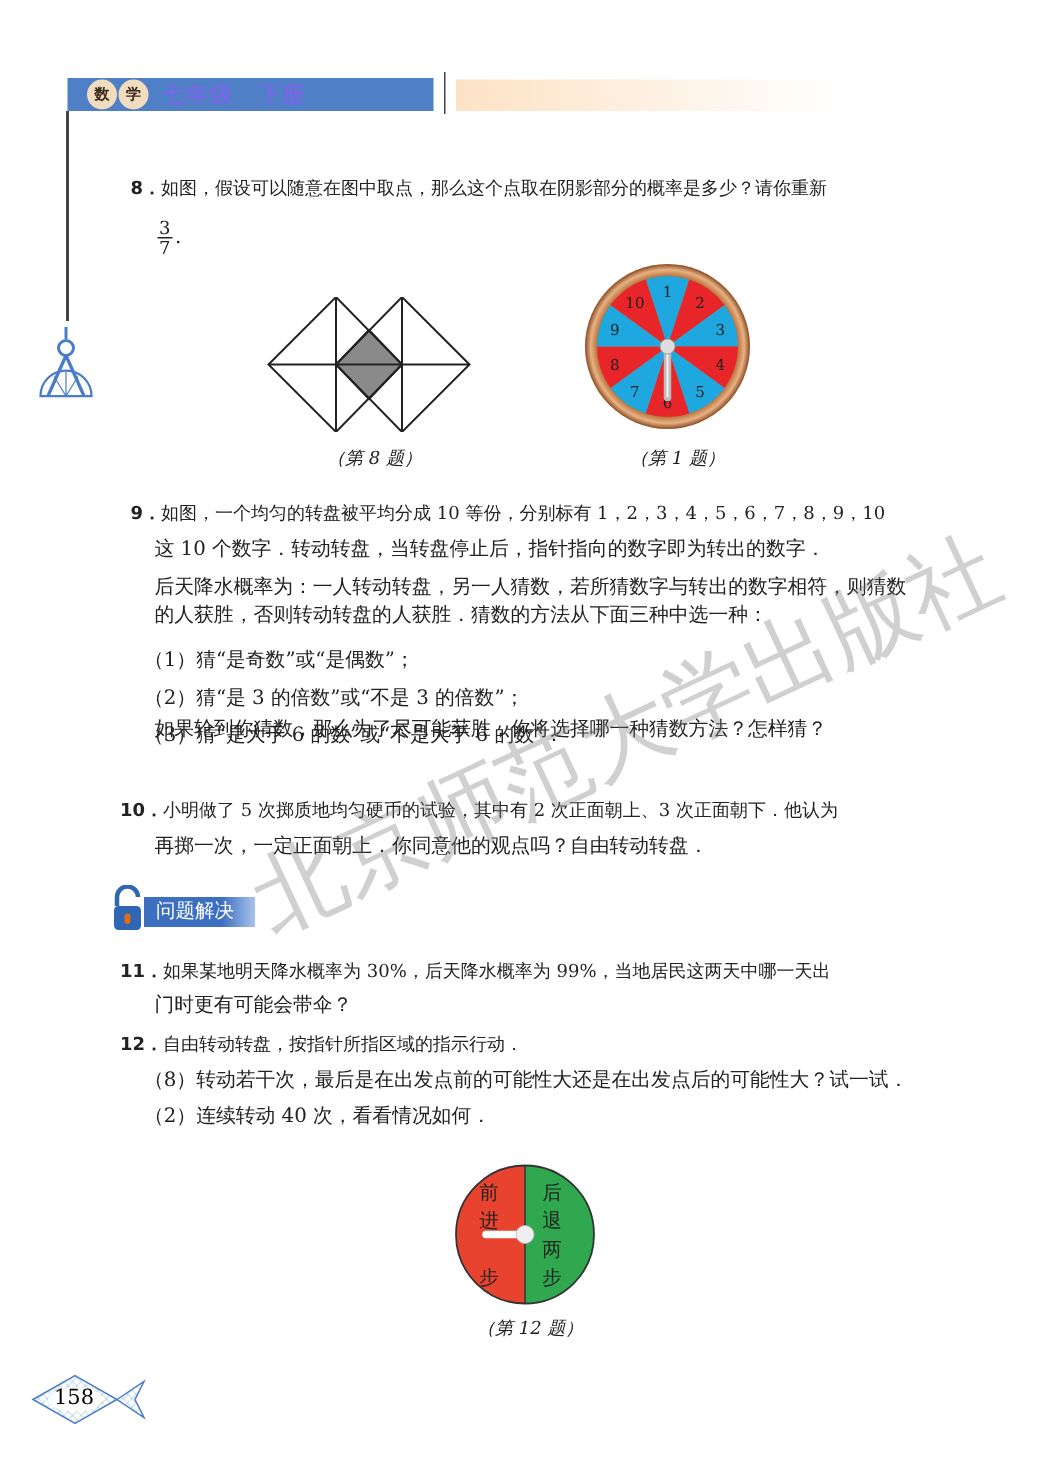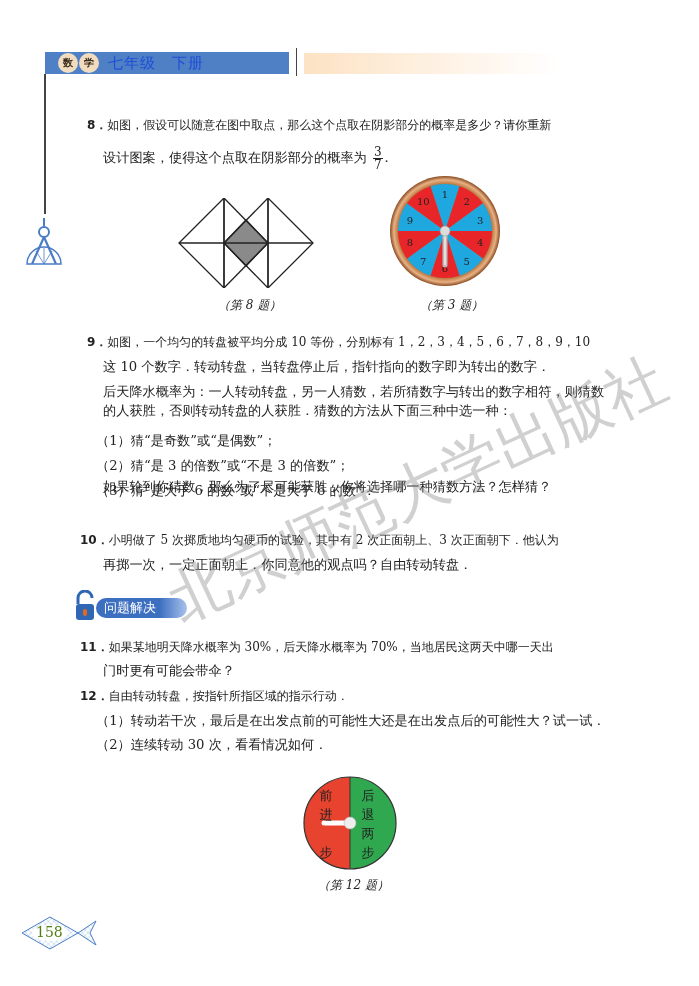--- a/index.html
+++ b/index.html
@@ -1,33 +1,33 @@
 <!DOCTYPE html>
 <html><head>
 <meta charset="utf-8">
 <style>
   html,body{margin:0;padding:0;background:#fff;}
   body{width:699px;height:986px;position:relative;overflow:hidden;font-family:"DejaVu Serif","Liberation Serif",serif;color:#222;}
   .hdr-bar{position:absolute;left:45px;top:52px;width:244px;height:22px;background:#4f7fc4;}
   .hdr-logo{position:absolute;left:58px;top:53px;width:44px;height:20px;display:flex;gap:1px;}
   .hdr-logo span{width:20px;height:20px;border-radius:50%;background:#f1dcc0;font-size:10px;font-weight:bold;color:#3a2a1a;display:flex;align-items:center;justify-content:center;font-family:"DejaVu Sans",sans-serif;}
-  .hdr-title{position:absolute;left:108px;top:52px;height:22px;line-height:22px;color:#1d4ed8;font-size:15px;font-family:"DejaVu Sans",sans-serif;letter-spacing:1px;white-space:pre;}
+  .hdr-title{position:absolute;left:108px;top:52px;height:22px;line-height:22px;color:#8b5cf6;font-size:15px;font-family:"DejaVu Sans",sans-serif;letter-spacing:1px;white-space:pre;}
   .hdr-sep{position:absolute;left:296px;top:48px;width:1px;height:28px;background:#444;}
   .hdr-grad{position:absolute;left:304px;top:53px;width:255px;height:21px;background:linear-gradient(to right,#fde2c4,#fff);}
   .vline{position:absolute;left:44px;top:74px;width:1.5px;height:140px;background:#444;}
   .compass{position:absolute;left:24px;top:218px;}
   .q{position:absolute;left:87px;font-size:12px;line-height:20px;white-space:nowrap;}
   .qn{font-weight:bold;font-family:"DejaVu Sans",sans-serif;}
   .ind{position:absolute;left:103px;font-size:13.2px;line-height:20px;white-space:nowrap;}
   .cap{position:absolute;font-size:12px;white-space:nowrap;font-style:italic;}
   .frac{display:inline-block;vertical-align:middle;text-align:center;font-size:12px;line-height:12px;margin:0 2px;}
   .frac span{display:block;}
   .frac .num{border-bottom:1px solid #222;padding:0 1px;}
   .wm{position:absolute;left:205px;top:390px;font-size:60px;color:rgba(120,120,120,0.35);transform:rotate(-25deg);transform-origin:left bottom;white-space:nowrap;font-family:"DejaVu Serif",serif;pointer-events:none;top:560px;left:190px;}
-  .ps-badge{position:absolute;left:96px;top:598px;height:20px;padding:0 31px 0 8px;line-height:20px;border-radius:10px;background:linear-gradient(to right,#3d6fc0 70%,#a9c2ec);color:#fff;font-size:13px;font-family:"DejaVu Sans",sans-serif;}
+  .ps-badge{position:absolute;left:96px;top:598px;height:20px;padding:0 14px 0 8px;line-height:20px;border-radius:0;background:linear-gradient(to right,#3d6fc0 70%,#a9c2ec);color:#fff;font-size:13px;font-family:"DejaVu Sans",sans-serif;}
   .lock{position:absolute;left:74px;top:590px;}
   .pagenum{position:absolute;left:20px;top:915px;}
 </style>
 </head>
 <body>
 
 <div class="hdr-bar"></div>
 <div class="hdr-logo">
   <span>数</span>
   <span>学</span>
@@ -42,21 +42,20 @@
   <circle cx="20" cy="14" r="5" fill="none" stroke="#4a7cc7" stroke-width="2"></circle>
   <path d="M20 19 L8 46 M20 19 L32 46" stroke="#4a7cc7" stroke-width="2.2" fill="none"></path>
   <path d="M3 46 A17 17 0 0 1 37 46 Z" fill="none" stroke="#4a7cc7" stroke-width="1.5"></path>
   <path d="M20 46 L12 33 M20 46 L28 33 M20 46 L20 30" stroke="#4a7cc7" stroke-width="0.8"></path>
 </svg>
 
 <div class="q" style="top:115px">
   <span class="qn">8．</span><span>如图，假设可以随意在图中取点，那么这个点取在阴影部分的概率是多少？请你重新</span>
 </div>
 <div class="ind" style="top:146px">
-  <span>设计图案，使得这个点取在阴影部分的概率为</span>
   <span class="frac"><span class="num">3</span><span>7</span></span><span>.</span>
 </div>
 
 <svg style="position:absolute;left:175px;top:198px" width="142" height="90" viewBox="0 0 142 90">
   <g stroke="#222" stroke-width="1.3" fill="none">
     <polygon points="71,22 93,45 71,68 49,45" fill="#8a8a8a"></polygon>
     <polygon points="4,45 49,0 49,90"></polygon>
     <polygon points="138,45 93,0 93,90"></polygon>
     <line x1="49" y1="0" x2="93" y2="45"></line>
     <line x1="49" y1="90" x2="93" y2="45"></line>
@@ -97,21 +96,21 @@
       <text x="-35.18909110292068" y="15.433628791873058" text-anchor="middle" font-size="10" font-family="DejaVu Serif, serif" fill="#222">8</text>
       <path d="M0 0 L-47 5.75583995599256e-15 A47 47 0 0 1 -38.023798735622535 -27.625906857746234 Z" fill="#1fa8e0"></path>
       <text x="-35.18909110292068" y="-7.4336287918730655" text-anchor="middle" font-size="10" font-family="DejaVu Serif, serif" fill="#222">9</text>
       <path d="M0 0 L-38.023798735622535 -27.625906857746234 A47 47 0 0 1 -14.523798735622535 -44.699656265872214 Z" fill="#e8262a"></path>
       <text x="-21.74805433482151" y="-25.93362879187305" text-anchor="middle" font-size="10" font-family="DejaVu Serif, serif" fill="#222">10</text>
     </g>
   <line x1="0" y1="0" x2="0" y2="34" stroke="#bbb" stroke-width="5" stroke-linecap="round"></line>
   <line x1="0" y1="0" x2="0" y2="34" stroke="#eee" stroke-width="1.5"></line>
   <circle r="5" fill="#ddd" stroke="#999" stroke-width="0.6"></circle>
 </svg>
-<div class="cap" style="left:420px;top:297px">（第 3 题）</div>
+<div class="cap" style="left:420px;top:297px">（第 1 题）</div>
 
 <div class="q" style="top:332px">
   <span class="qn">9．</span><span>如图，一个均匀的转盘被平均分成 10 等份，分别标有 1，2，3，4，5，6，7，8，9，10</span>
 </div>
 <div class="ind" style="top:357px">这 10 个数字．转动转盘，当转盘停止后，指针指向的数字即为转出的数字．</div>
 <div class="ind" style="top:382px">后天降水概率为：一人转动转盘，另一人猜数，若所猜数字与转出的数字相符，则猜数</div>
 <div class="ind" style="top:401px">的人获胜，否则转动转盘的人获胜．猜数的方法从下面三种中选一种：</div>
 <div class="ind" style="top:431px;left:96px">（1）猜“是奇数”或“是偶数”；</div>
 <div class="ind" style="top:456px;left:96px">（2）猜“是 3 的倍数”或“不是 3 的倍数”；</div>
 <div class="ind" style="top:481px;left:96px">（3）猜“是大于 6 的数”或“不是大于 6 的数”．</div>
@@ -125,29 +124,29 @@
 <div class="wm">北京师范大学出版社</div>
 
 <svg class="lock" width="24" height="32" viewBox="0 0 24 32">
   <path d="M4 14 V8 A7 7 0 0 1 18 8" stroke="#2f67b5" stroke-width="3" fill="none"></path>
   <rect x="2" y="14" width="18" height="16" rx="3" fill="#2f67b5"></rect>
   <rect x="9" y="19" width="4" height="7" rx="2" fill="#e26a1a"></rect>
 </svg>
 <div class="ps-badge">问题解决</div>
 
 <div class="q" style="top:637px;left:80px">
-  <span class="qn">11．</span><span>如果某地明天降水概率为 30%，后天降水概率为 70%，当地居民这两天中哪一天出</span>
+  <span class="qn">11．</span><span>如果某地明天降水概率为 30%，后天降水概率为 99%，当地居民这两天中哪一天出</span>
 </div>
 <div class="ind" style="top:661px">门时更有可能会带伞？</div>
 
 <div class="q" style="top:686px;left:80px">
   <span class="qn">12．</span><span>自由转动转盘，按指针所指区域的指示行动．</span>
 </div>
-<div class="ind" style="top:711px;left:96px">（1）转动若干次，最后是在出发点前的可能性大还是在出发点后的可能性大？试一试．</div>
-<div class="ind" style="top:735px;left:96px">（2）连续转动 30 次，看看情况如何．</div>
+<div class="ind" style="top:711px;left:96px">（8）转动若干次，最后是在出发点前的可能性大还是在出发点后的可能性大？试一试．</div>
+<div class="ind" style="top:735px;left:96px">（2）连续转动 40 次，看看情况如何．</div>
 
 <svg style="position:absolute;left:303px;top:776px" width="94" height="94" viewBox="-47 -47 94 94">
   <path d="M0 -46 A46 46 0 0 0 0 46 Z" fill="#e8432e"></path>
   <path d="M0 -46 A46 46 0 0 1 0 46 Z" fill="#2fa84f"></path>
   <circle r="46" fill="none" stroke="#333" stroke-width="1.2"></circle>
   <line x1="0" y1="-46" x2="0" y2="46" stroke="#333" stroke-width="1"></line>
   <line x1="-26" y1="0" x2="0" y2="0" stroke="#fff" stroke-width="5" stroke-linecap="round"></line>
   <circle r="6" fill="#eee" stroke="#bbb" stroke-width="0.6"></circle>
 </svg>
 <div style="position:absolute;left:318px;top:786px;width:16px;font-size:13px;line-height:19px;text-align:center;color:#222">
@@ -168,13 +167,13 @@
   <defs>
     <pattern id="net" width="4" height="4" patternUnits="userSpaceOnUse" patternTransform="rotate(45)">
       <line x1="0" y1="0" x2="0" y2="4" stroke="#6fa6d8" stroke-width="0.5"></line>
       <line x1="0" y1="0" x2="4" y2="0" stroke="#6fa6d8" stroke-width="0.5"></line>
     </pattern>
   </defs>
   <path d="M2 18 L30 2 L58 18 L30 34 Z" fill="url(#net)" stroke="#4a7cc7" stroke-width="1"></path>
   <path d="M58 18 L76 6 L70 18 L76 30 Z" fill="url(#net)" stroke="#4a7cc7" stroke-width="1"></path>
   <ellipse cx="30" cy="18" rx="18" ry="8" fill="#fff"></ellipse>
 </svg>
-<div style="position:absolute;left:36px;top:924px;font-size:14px;color:#4d7c0f">158</div>
+<div style="position:absolute;left:36px;top:924px;font-size:14px;color:#000000">158</div>
 
 </body></html>

